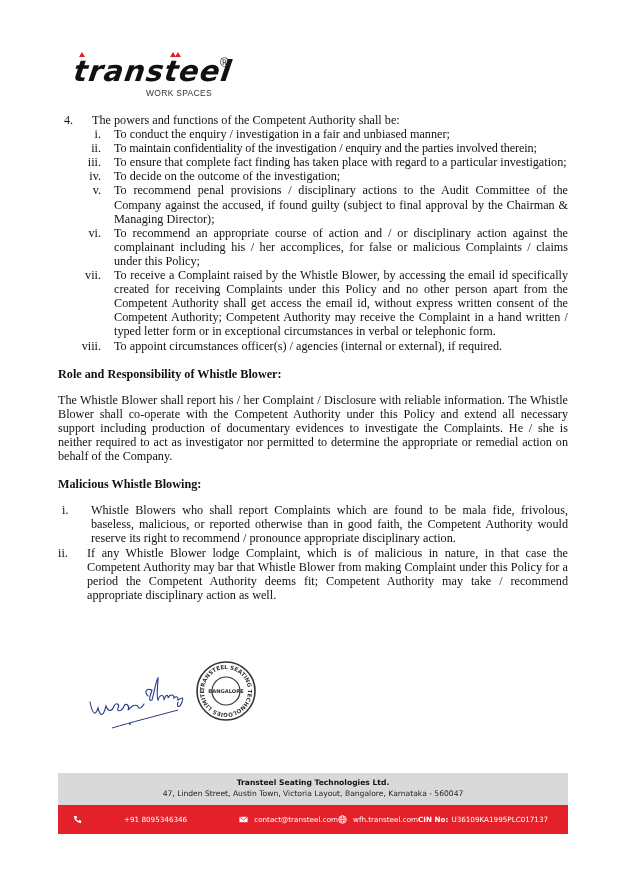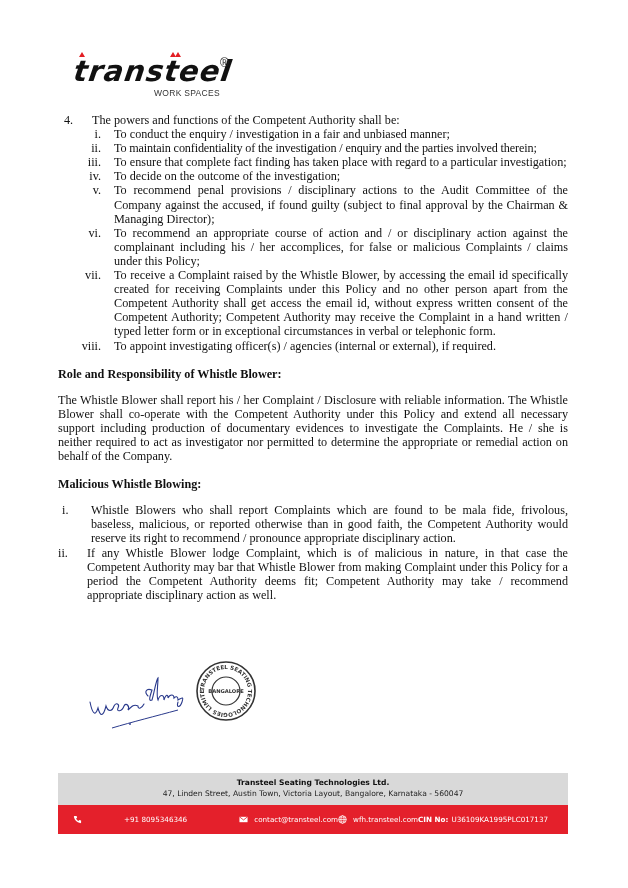--- a/index.html
+++ b/index.html
@@ -6,21 +6,21 @@
   body { width: 628px; height: 888px; position: relative; overflow: hidden;
          font-family: "Liberation Serif", "DejaVu Serif", serif; color: #111; }
 
   
   .logo { position: absolute; left: 74px; top: 56px; width: 170px; height: 48px; }
   .logo-word { position: absolute; left: 0; top: 0; font-family: "DejaVu Sans", sans-serif;
                font-weight: bold; font-style: italic; font-size: 29px; letter-spacing: 1px;
                color: #111; transform: skewX(-8deg); line-height: 30px; }
   .logo-reg { position: absolute; left: 146px; top: 0px; font-family: "Liberation Sans", sans-serif;
               font-size: 12px; color: #222; }
-  .logo-sub { position: absolute; left: 80px; top: 32px; font-family: "Liberation Sans", sans-serif;
+  .logo-sub { position: absolute; left: 72px; top: 32px; font-family: "Liberation Sans", sans-serif;
               font-size: 8.5px; letter-spacing: 0.3px; color: #333; }
   .logo-accent { position: absolute; width: 0; height: 0; border-left: 3px solid transparent;
                  border-right: 3px solid transparent; border-bottom: 5px solid #e31e24; }
 
   
   .content { position: absolute; left: 58px; top: 113px; width: 510px; font-size: 12.2px; line-height: 14.1px; }
   .row { display: flex; }
   .num4 { width: 22px; flex: none; padding-left: 6px; }
   .sub-list { margin: 0; padding: 0; }
   .sub-item { display: flex; }
@@ -92,21 +92,21 @@
     <div class="sub-item">
       <span class="roman">vi.</span>
       <span class="sub-text">To recommend an appropriate course of action and / or disciplinary action against the complainant including his / her accomplices, for false or malicious Complaints / claims under this Policy;</span>
     </div>
     <div class="sub-item">
       <span class="roman">vii.</span>
       <span class="sub-text">To receive a Complaint raised by the Whistle Blower, by accessing the email id specifically created for receiving Complaints under this Policy and no other person apart from the Competent Authority shall get access the email id, without express written consent of the Competent Authority; Competent Authority may receive the Complaint in a hand written / typed letter form or in exceptional circumstances in verbal or telephonic form.</span>
     </div>
     <div class="sub-item">
       <span class="roman">viii.</span>
-      <span class="sub-text">To appoint investigating officer(s) / agencies (internal or external), if required.</span>
+      <span class="sub-text">To appoint circumstances officer(s) / agencies (internal or external), if required.</span>
     </div>
   </div>
 
   <div class="gap-lg"></div>
   <div class="heading">Role and Responsibility of Whistle Blower:</div>
   <div class="gap-md"></div>
   <div class="para">The Whistle Blower shall report his / her Complaint / Disclosure with reliable information. The Whistle Blower shall co-operate with the Competent Authority under this Policy and extend all necessary support including production of documentary evidences to investigate the Complaints. He / she is neither required to act as investigator nor permitted to determine the appropriate or remedial action on behalf of the Company.</div>
 
   <div class="gap-lg"></div>
   <div class="heading">Malicious Whistle Blowing:</div>

